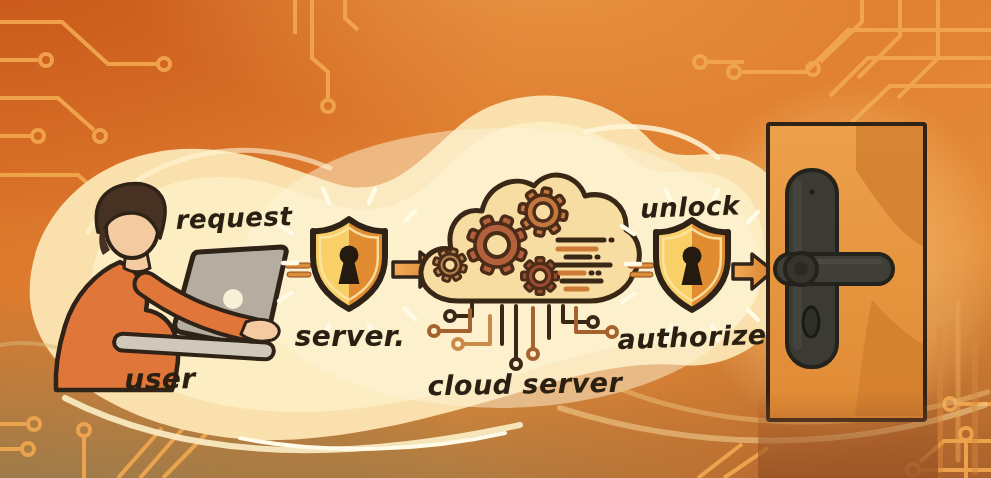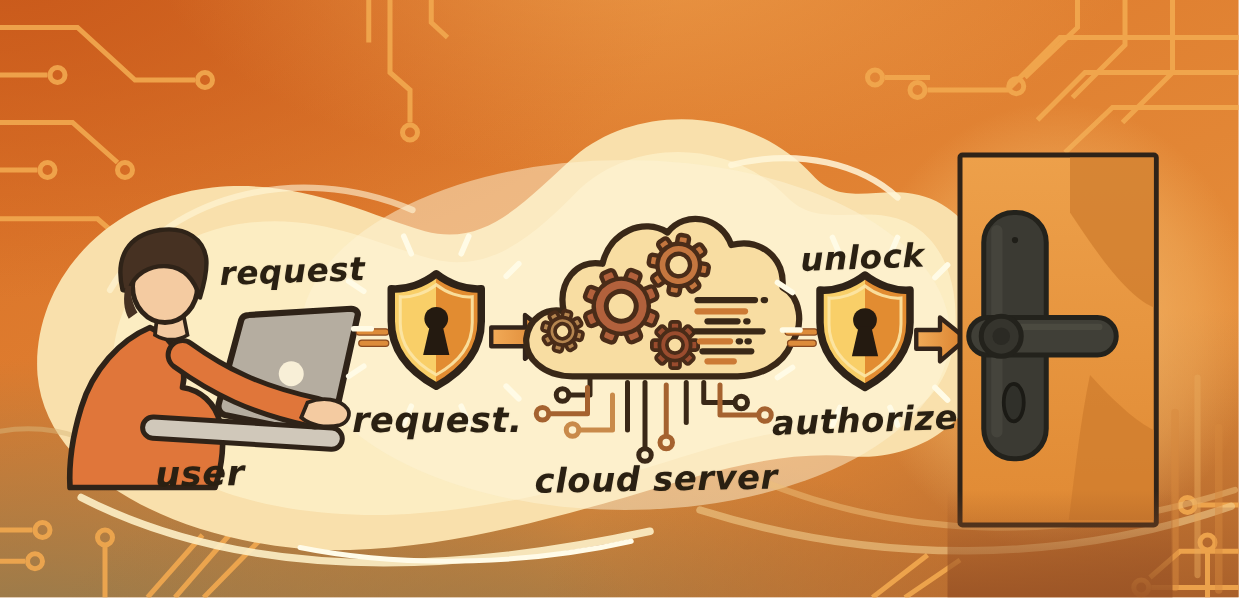--- a/index.html
+++ b/index.html
@@ -301,18 +301,18 @@
       <circle cx="801" cy="269" r="7" fill="#2b2a24"></circle>
       <ellipse cx="811" cy="322" rx="8" ry="15" fill="#30302a" stroke="#1b1a15" stroke-width="3"></ellipse>
     </g>
 
     <rect x="758" y="392" width="180" height="86" fill="url(#doorFade)"></rect>
   </g>
 </svg>
 
 <div class="label" style="left:234px;top:218px;--r:-2deg;font-size:26px">request</div>
 <div class="label" style="left:160px;top:379px;--r:-1deg;font-size:28px">user</div>
-<div class="label" style="left:350px;top:336px;--r:0deg;font-size:28px">request.</div>
+<div class="label" style="left:350px;top:336px;--r:0deg;font-size:28px">server.</div>
 <div class="label" style="left:525px;top:384px;--r:-1deg;font-size:27px">cloud server</div>
 <div class="label" style="left:690px;top:207px;--r:-2deg;font-size:26px">unlock</div>
 <div class="label" style="left:692px;top:337px;--r:-2deg;font-size:27px">authorize</div>
 
 </div>
 
 </body></html>

